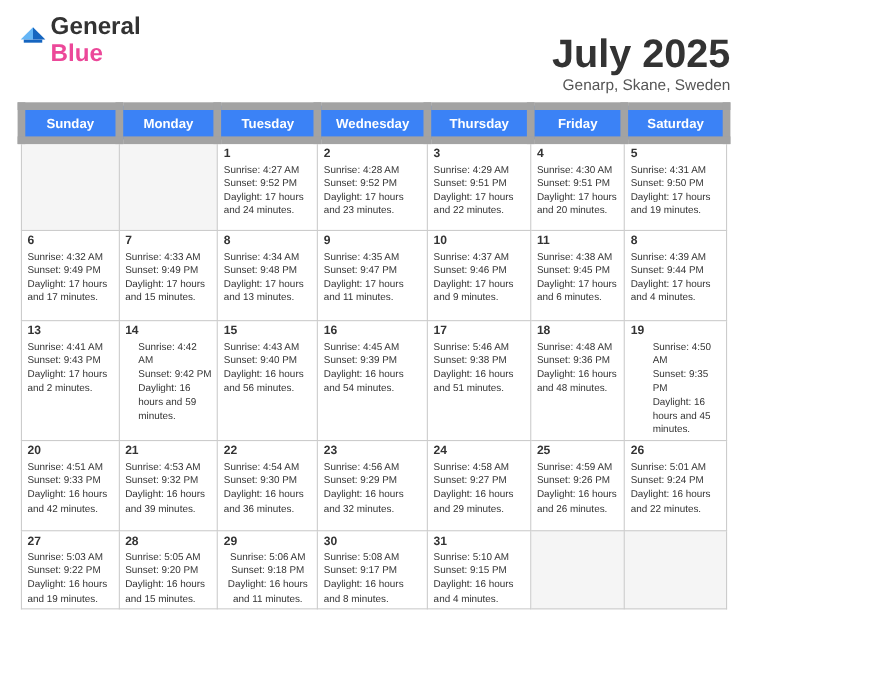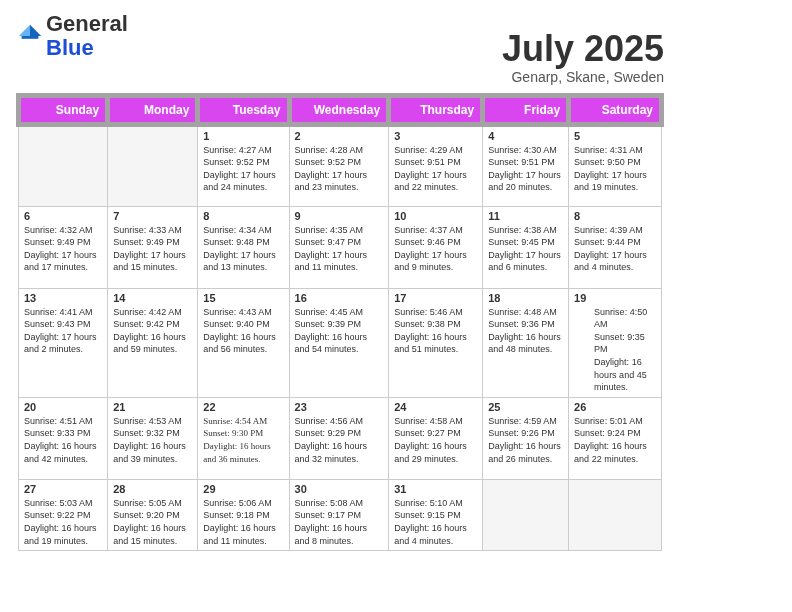--- a/index.html
+++ b/index.html
@@ -25,21 +25,21 @@
     .logo {
       display: flex;
       align-items: center;
     }
     .logo-text {
       font-size: 22px;
       font-weight: bold;
       color: #333;
       line-height: 1.1;
     }
-    .logo-text .blue { color: #1d4ed8; }
+    .logo-text .blue { color: #ec4899; }
     .logo-icon {
       width: 28px;
       height: 28px;
       margin-right: 2px;
     }
     .title-block {
       text-align: right;
     }
     .month-title {
       font-size: 36px;
@@ -51,27 +51,27 @@
     .location {
       font-size: 14px;
       color: #555;
     }
     .calendar {
       width: 100%;
       border-collapse: collapse;
       border: 1px solid #ccc;
     }
     .calendar th {
-      background: #d946ef;
+      background: #3b82f6;
       color: #fff;
       font-size: 12px;
       font-weight: bold;
-      text-align: right;
+      text-align: center;
       padding: 5px 6px;
-      border: 5px solid #a3a3a3;
+      border: 7px solid #a3a3a3;
     }
     .calendar td {
       vertical-align: top;
       border: 1px solid #ccc;
       padding: 3px 5px;
       width: 113px;
       height: 82px;
       font-size: 9.5px;
       color: #333;
       background: #fff;
@@ -210,21 +210,21 @@
         </tr>
         <tr>
           <td>
             <span class="day-num">13</span>
             <div class="day-info" style="white-space: pre-line;">Sunrise: 4:41 AM
 Sunset: 9:43 PM
 Daylight: 17 hours and 2 minutes.</div>
           </td>
           <td>
             <span class="day-num">14</span>
-            <div class="day-info" style="white-space: pre-line;">Sunrise: 4:42 AM
+            <div class="day-info" style="white-space: pre-line; margin-left: 12px;">Sunrise: 4:42 AM
 Sunset: 9:42 PM
 Daylight: 16 hours and 59 minutes.</div>
           </td>
           <td>
             <span class="day-num">15</span>
             <div class="day-info" style="white-space: pre-line;">Sunrise: 4:43 AM
 Sunset: 9:40 PM
 Daylight: 16 hours and 56 minutes.</div>
           </td>
           <td>
@@ -260,21 +260,21 @@
 Daylight: 16 hours and 42 minutes.</div>
           </td>
           <td>
             <span class="day-num">21</span>
             <div class="day-info" style="white-space: pre-line;">Sunrise: 4:53 AM
 Sunset: 9:32 PM
 Daylight: 16 hours and 39 minutes.</div>
           </td>
           <td>
             <span class="day-num">22</span>
-            <div class="day-info" style="white-space: pre-line; font-family: Liberation Serif, serif;">Sunrise: 4:54 AM
+            <div class="day-info" style="white-space: pre-line;">Sunrise: 4:54 AM
 Sunset: 9:30 PM
 Daylight: 16 hours and 36 minutes.</div>
           </td>
           <td>
             <span class="day-num">23</span>
             <div class="day-info" style="white-space: pre-line;">Sunrise: 4:56 AM
 Sunset: 9:29 PM
 Daylight: 16 hours and 32 minutes.</div>
           </td>
           <td>
@@ -304,21 +304,21 @@
 Daylight: 16 hours and 19 minutes.</div>
           </td>
           <td>
             <span class="day-num">28</span>
             <div class="day-info" style="white-space: pre-line;">Sunrise: 5:05 AM
 Sunset: 9:20 PM
 Daylight: 16 hours and 15 minutes.</div>
           </td>
           <td>
             <span class="day-num">29</span>
-            <div class="day-info" style="white-space: pre-line;">Sunrise: 5:06 AM
+            <div class="day-info" style="white-space: pre-line; text-align: center;">Sunrise: 5:06 AM
 Sunset: 9:18 PM
 Daylight: 16 hours and 11 minutes.</div>
           </td>
           <td>
             <span class="day-num">30</span>
             <div class="day-info" style="white-space: pre-line;">Sunrise: 5:08 AM
 Sunset: 9:17 PM
 Daylight: 16 hours and 8 minutes.</div>
           </td>
           <td>

